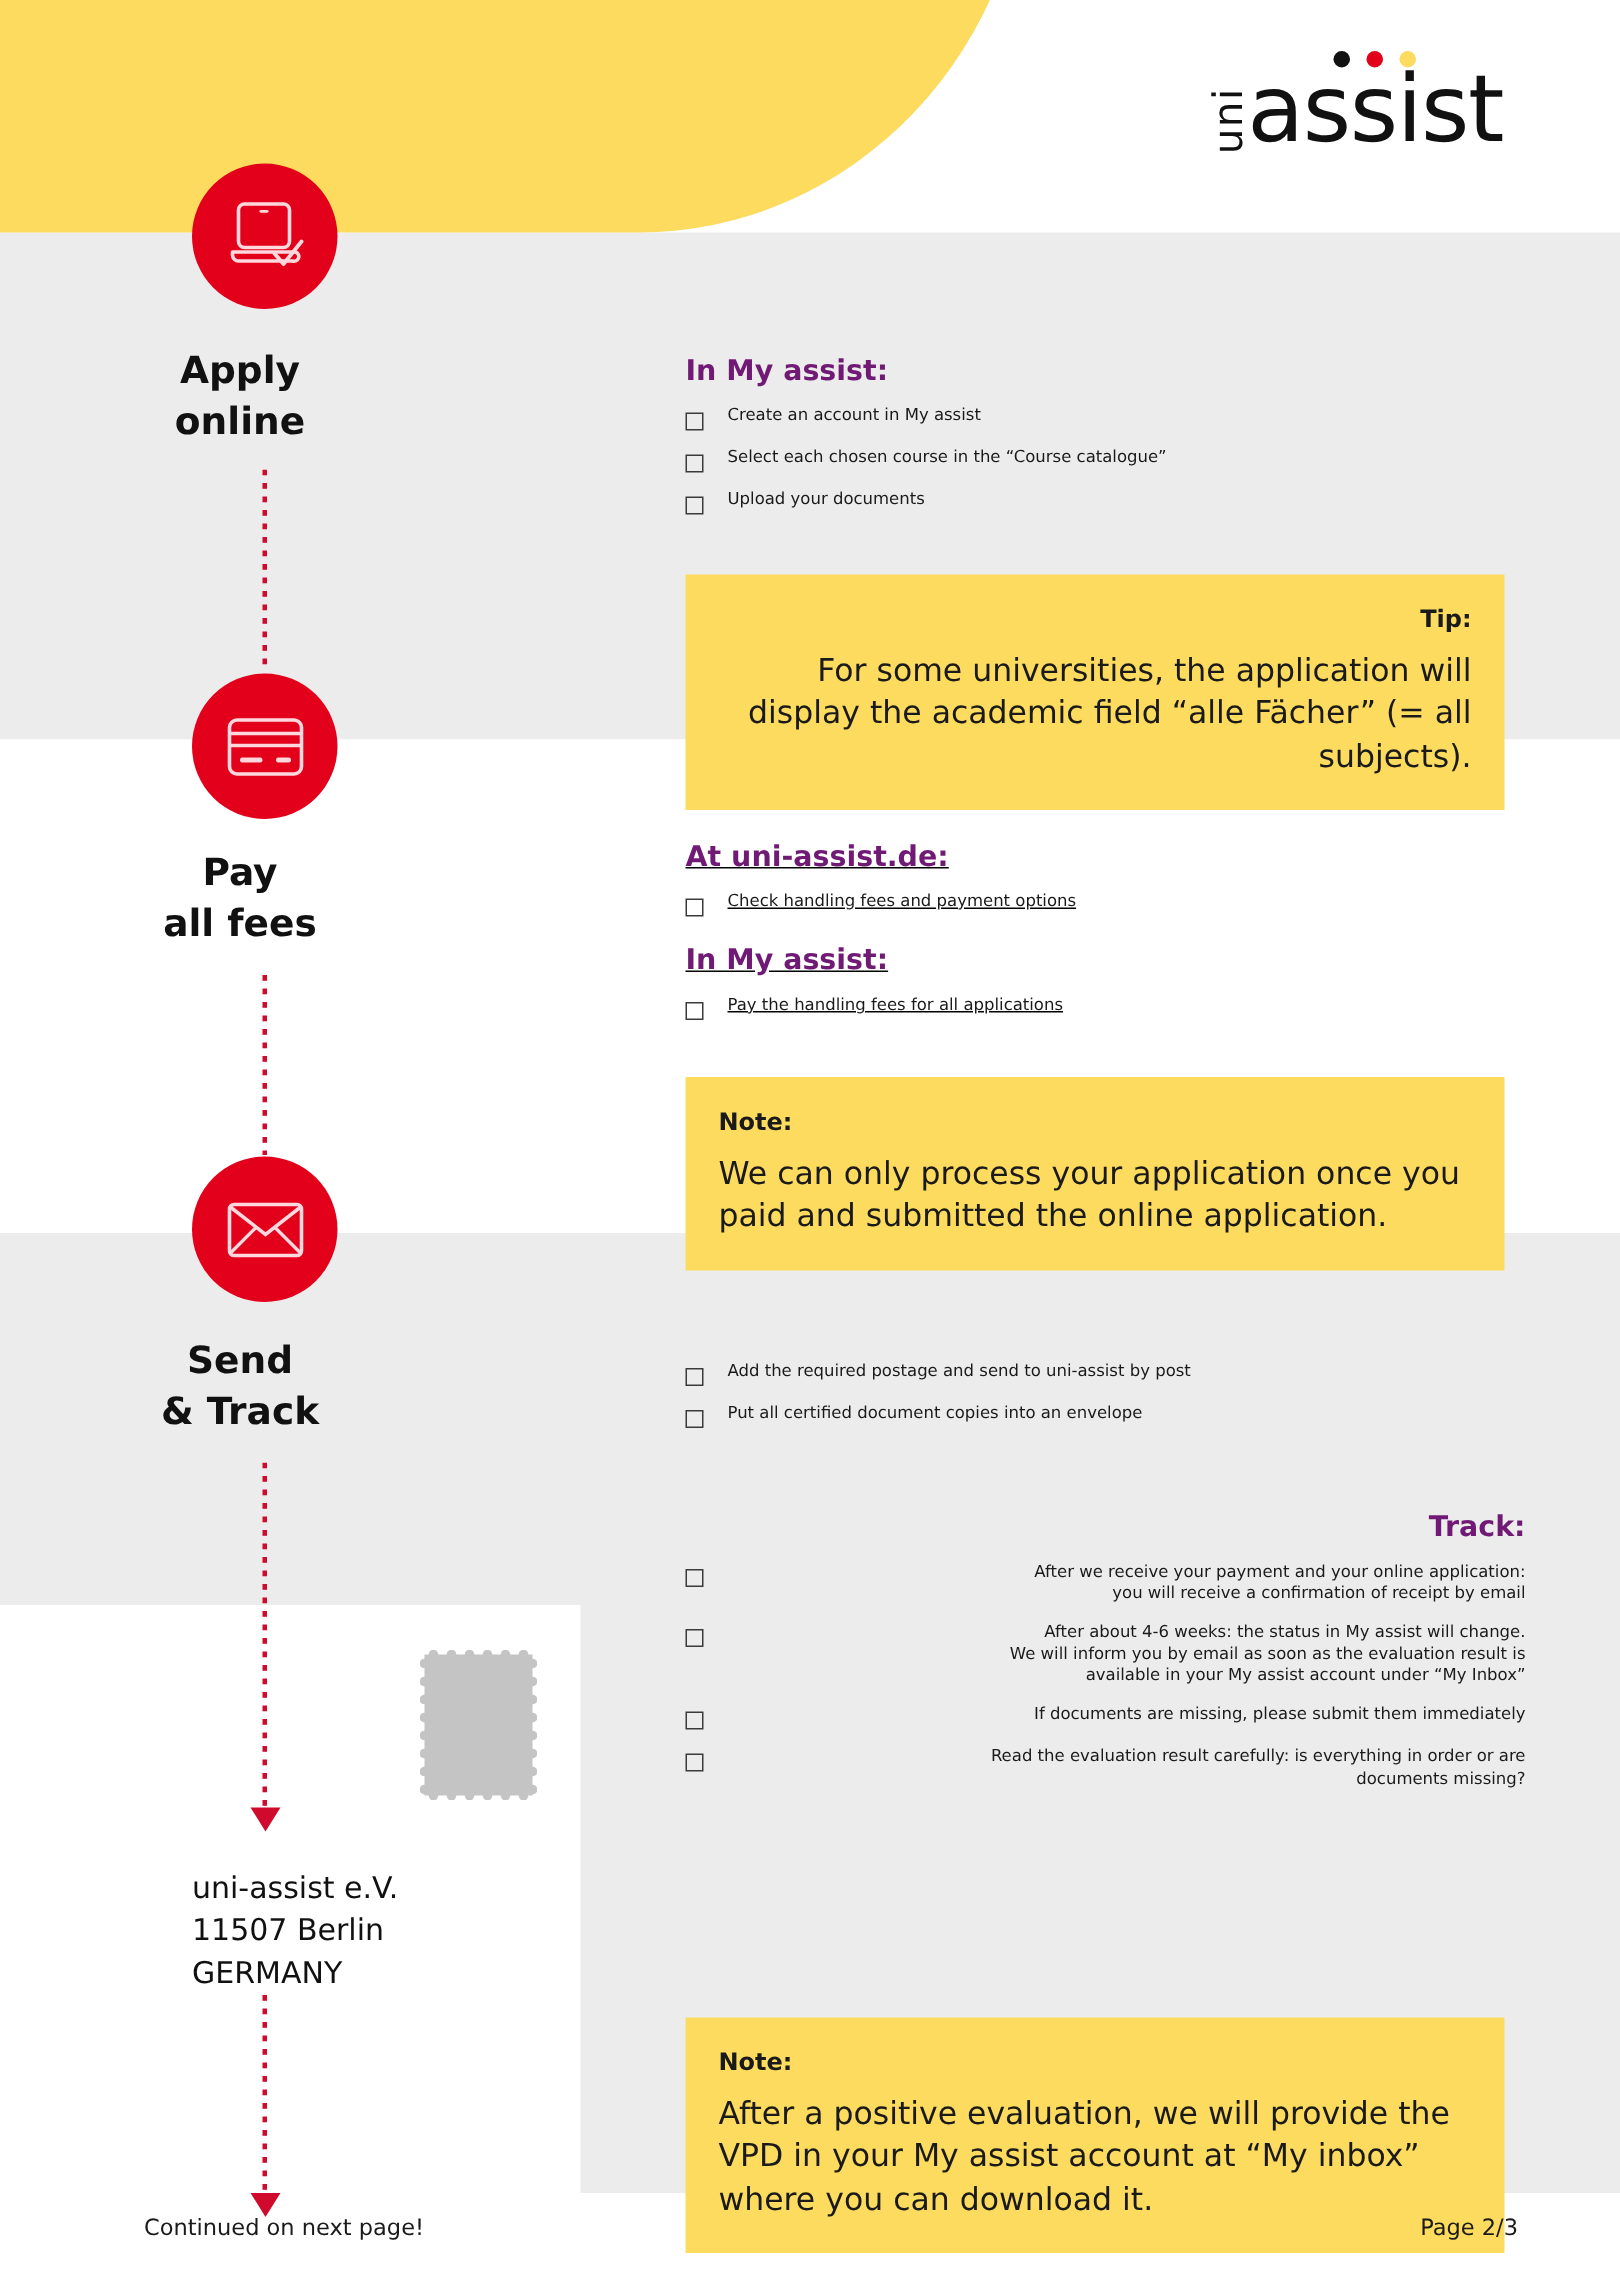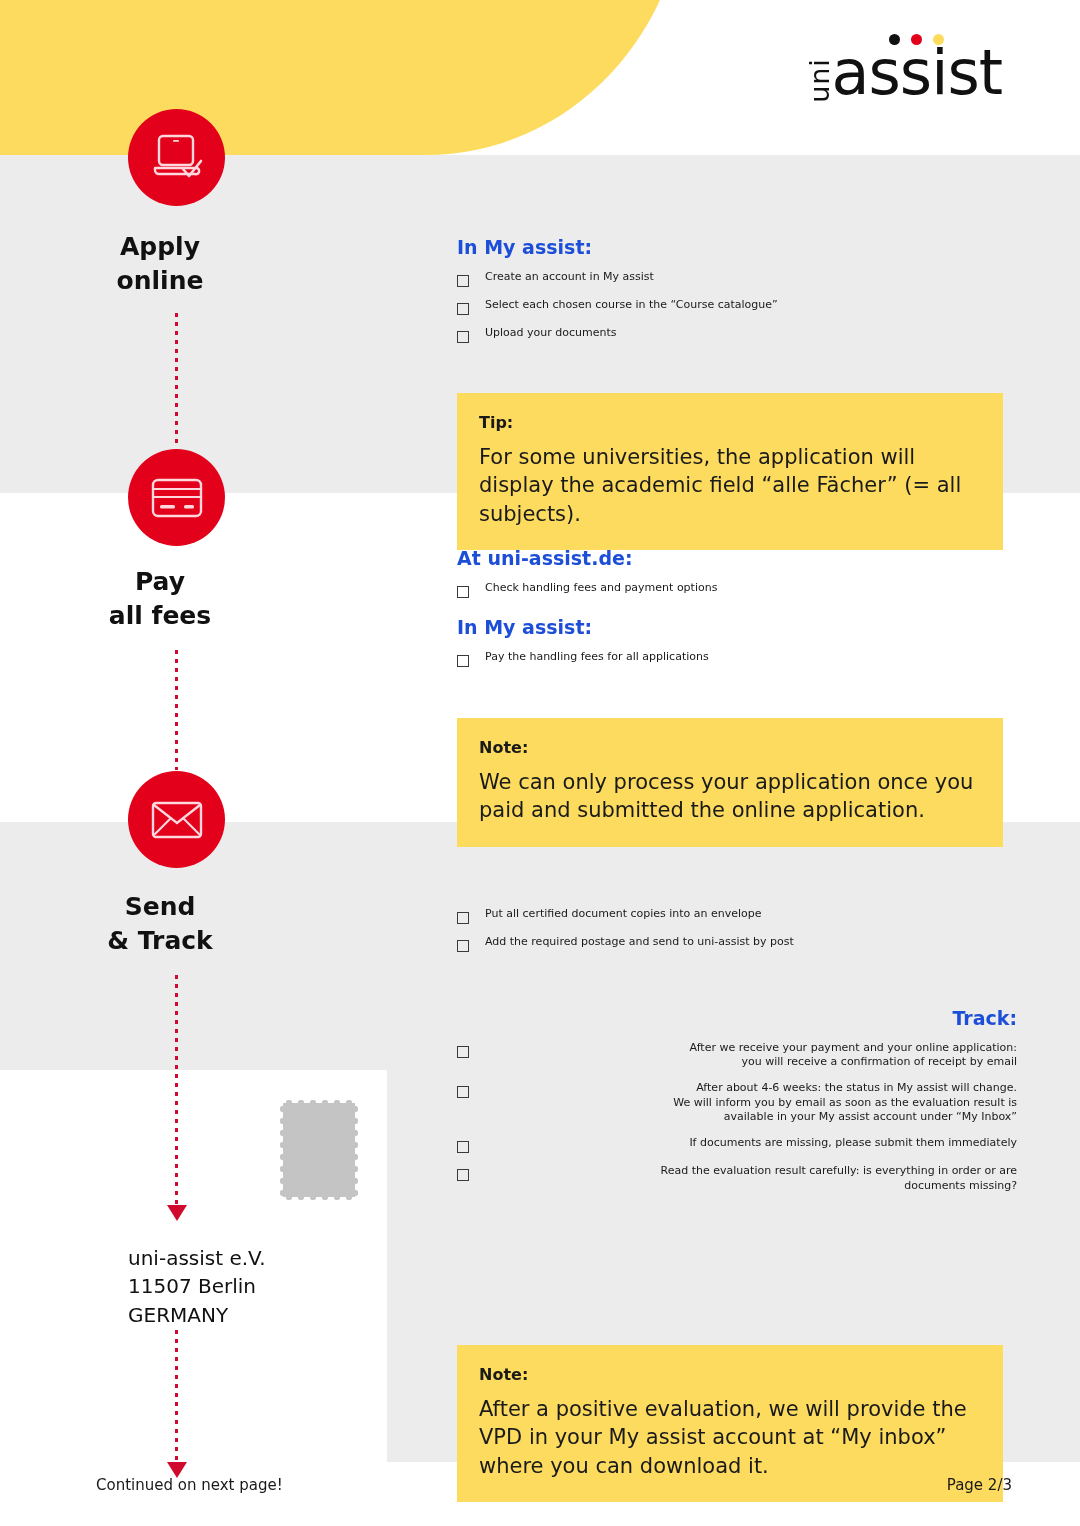--- a/index.html
+++ b/index.html
@@ -153,21 +153,21 @@
     font-size: 20px;
     line-height: 1.42;
     color: #111111;
     z-index: 5;
   }
 
   
   .content { position: absolute; left: 457px; top: 0; width: 560px; }
 
   .sec-head {
-    color: #1d4ed8;
+    color: #701a75;
     font-weight: bold;
     font-size: 19px;
     line-height: 1.2;
   }
 
   .check-list { list-style: none; }
   .check-item {
     position: relative;
     display: flex;
     align-items: flex-start;
@@ -199,22 +199,22 @@
   }
   .callout-body {
     font-size: 21px;
     color: #1a1a1a;
     line-height: 1.35;
   }
 
   
   .blk { position: absolute; left: 0; width: 560px; }
   .blk-apply   { top: 236px; }
-  .blk-tip     { top: 393px; }
-  .blk-pay     { top: 547px; }
+  .blk-tip     { top: 383px; text-align: right; }
+  .blk-pay     { top: 560px; text-decoration: underline; }
   .blk-note1   { top: 718px; }
   .blk-send    { top: 896px; }
   .blk-track   { top: 1007px; text-align: right; }
   .blk-note2   { top: 1345px; }
 
   
   .footer {
     position: absolute;
     left: 0; top: 1476px;
     width: 1080px;
@@ -382,25 +382,25 @@
       <div class="callout">
         <div class="callout-title">Note:</div>
         <div class="callout-body">We can only process your application once you paid and submitted the online application.</div>
       </div>
     </div>
 
     <div class="blk blk-send">
       <div class="check-list">
         <div class="check-item">
           <span class="cbox"></span>
+          <span class="citem-text">Add the required postage and send to uni-assist by post</span>
+        </div>
+        <div class="check-item">
+          <span class="cbox"></span>
           <span class="citem-text">Put all certified document copies into an envelope</span>
-        </div>
-        <div class="check-item">
-          <span class="cbox"></span>
-          <span class="citem-text">Add the required postage and send to uni-assist by post</span>
         </div>
       </div>
     </div>
 
     <div class="blk blk-track">
       <div class="sec-head">Track:</div>
       <div class="check-list">
         <div class="check-item">
           <span class="cbox"></span>
           <span class="citem-text">After we receive your payment and your online application:

